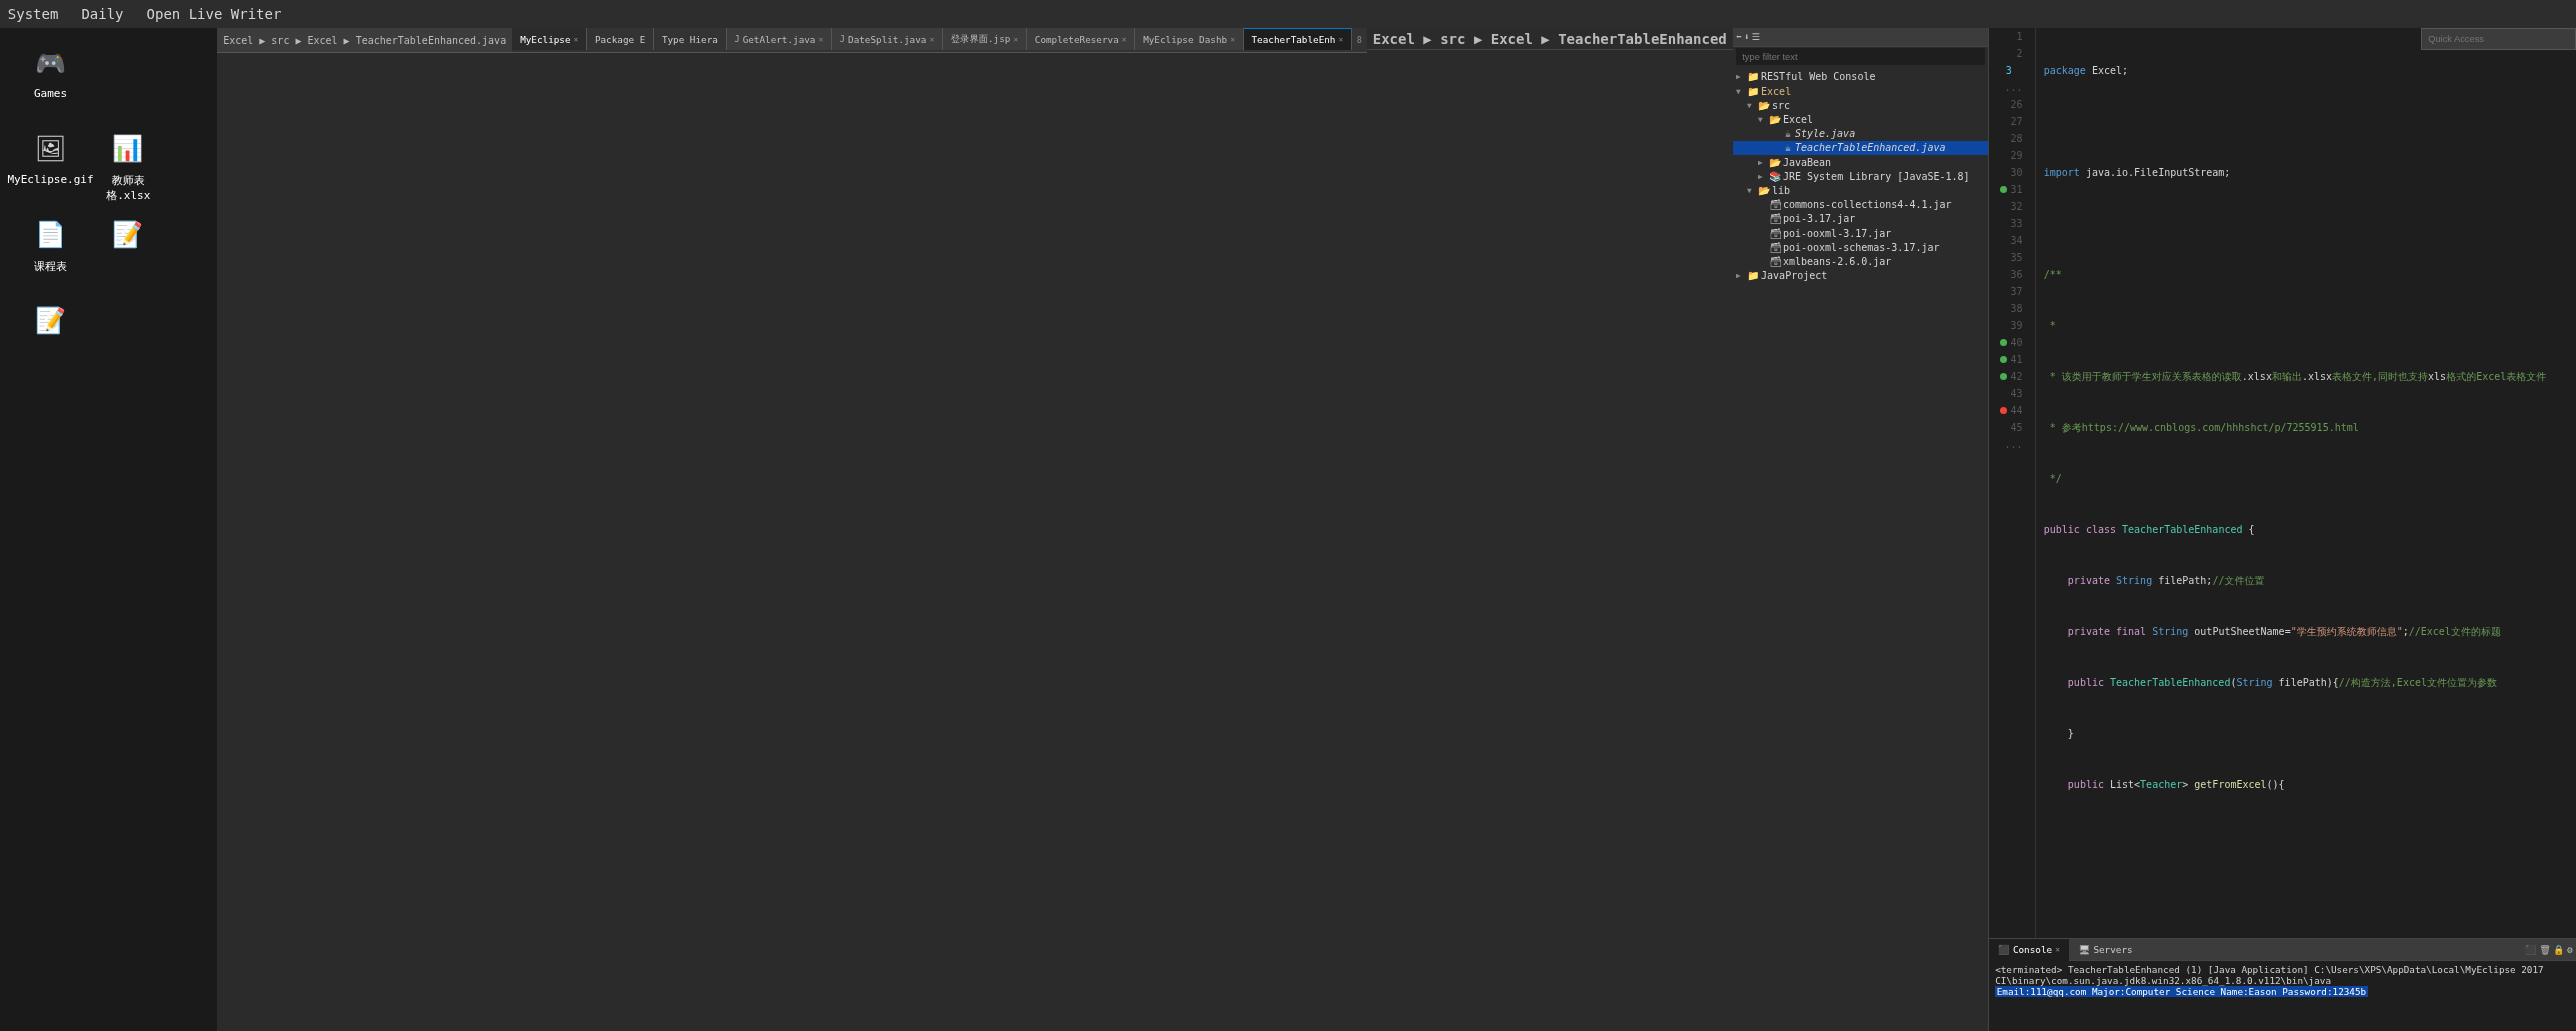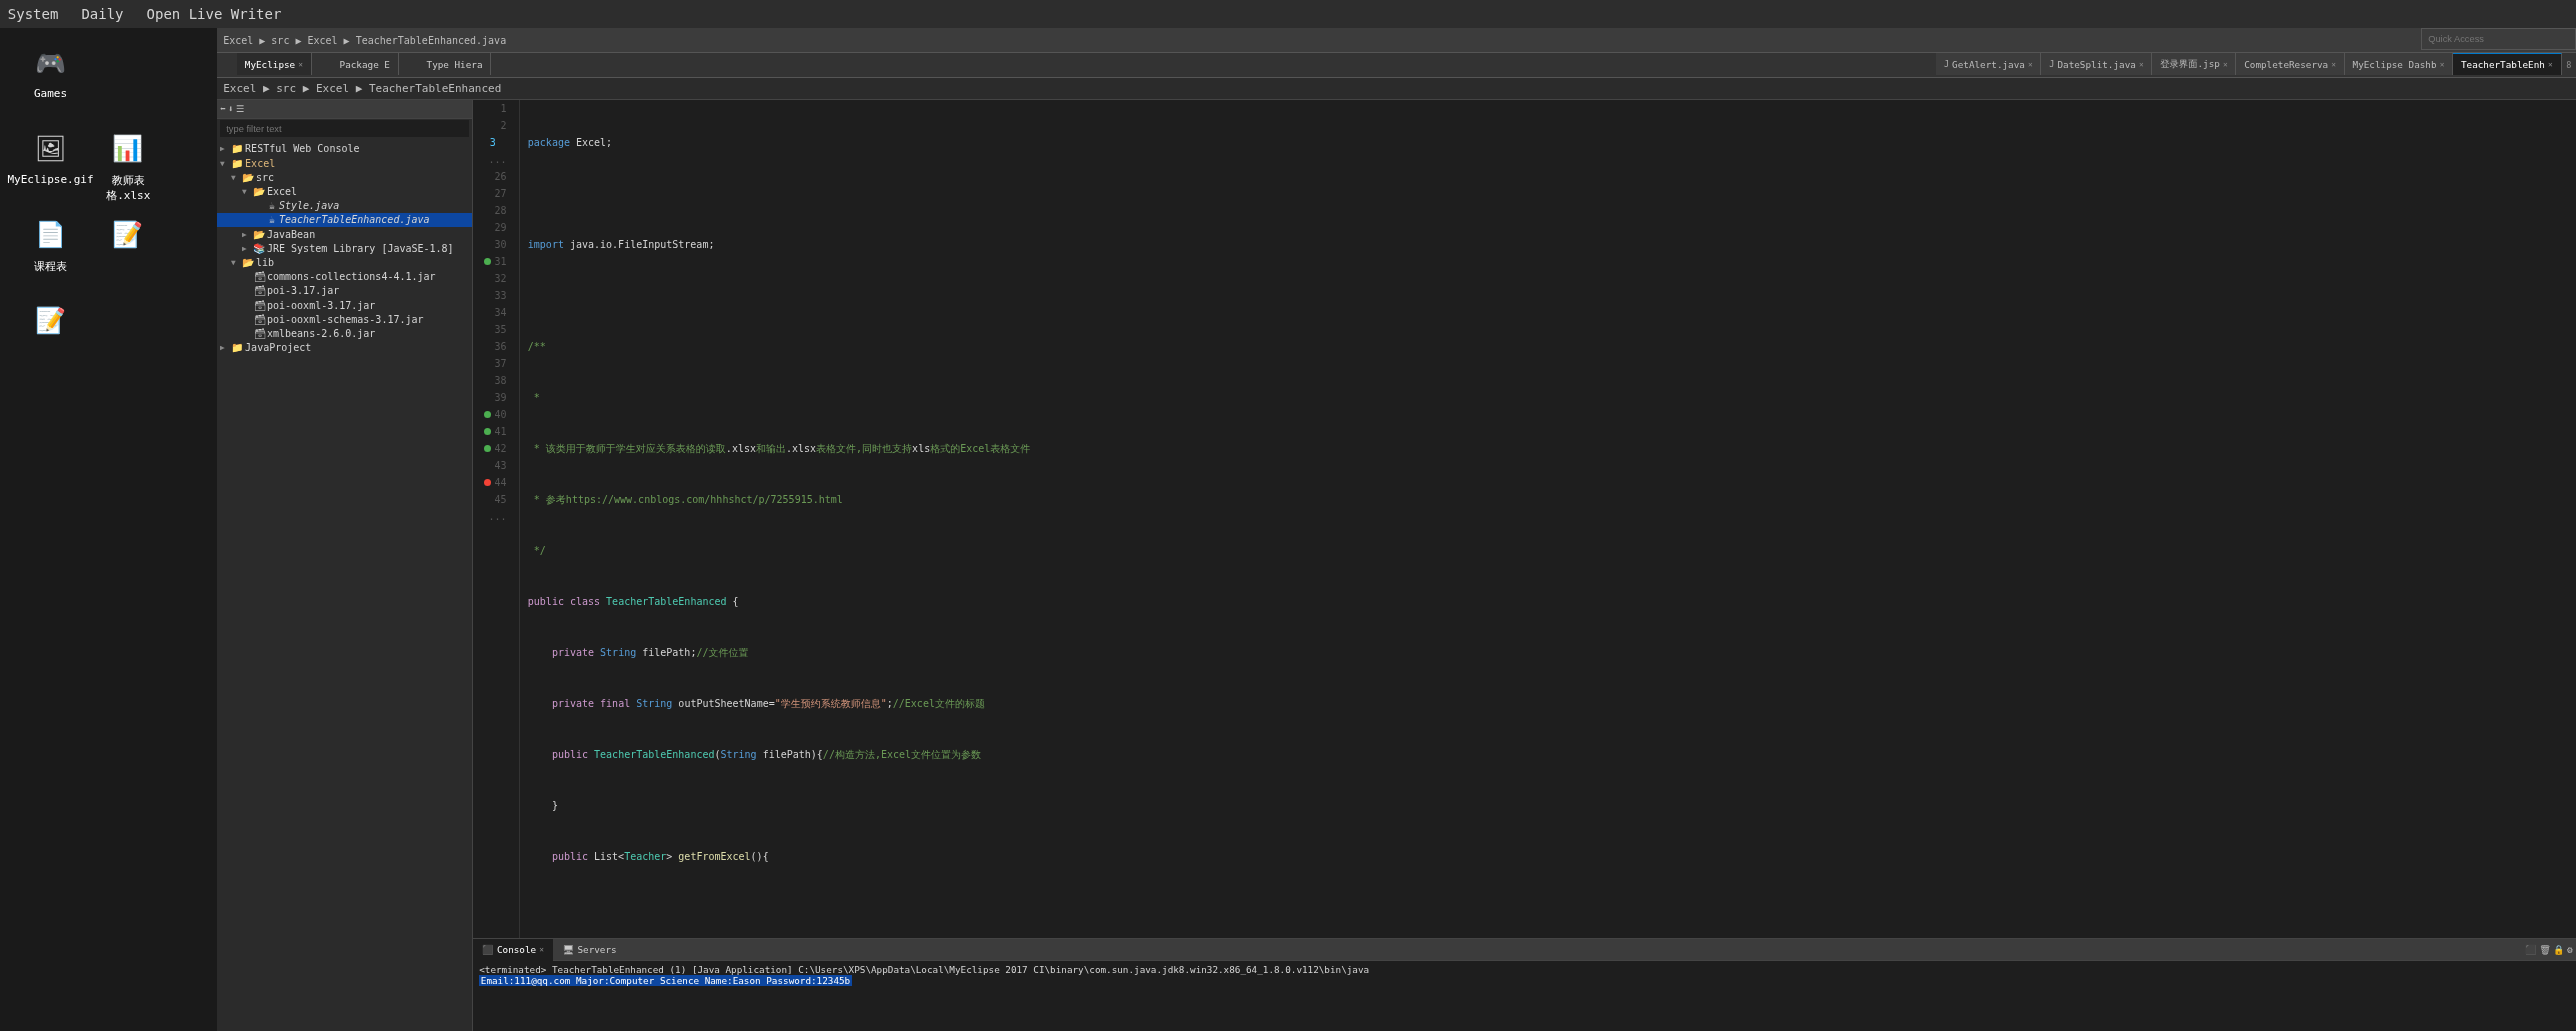--- a/index.html
+++ b/index.html
@@ -68,21 +68,21 @@
     }
 
     
     .ide-container {
       position: absolute;
       left: 217px;
       top: 28px;
       right: 0;
       bottom: 0;
       display: flex;
-      flex-direction: column;
+      flex-direction: row;
       background: #2b2b2b;
     }
 
     
     .ide-toolbar {
       height: 25px;
       background: #3c3c3c;
       display: flex;
       align-items: center;
       padding: 0 6.2px;
@@ -129,21 +129,20 @@
     }
     .panel-tab {
       padding: 0 7.8px;
       height: 22px;
       display: flex;
       align-items: center;
       font-size: 9.3px;
       color: #ccc;
       cursor: pointer;
       border-right: 0.8px solid #555;
-      margin-left: 20px;
     }
     .panel-tab.active {
       background: #2b2b2b;
       color: #fff;
     }
 
     .panel-toolbar {
       height: 18.6px;
       background: #3c3c3c;
       display: flex;
@@ -329,23 +328,24 @@
     ::-webkit-scrollbar-track { background: #2b2b2b; }
     ::-webkit-scrollbar-thumb { background: #555; }
 
     .second-tab-bar {
       height: 22px;
       background: #2b2b2b;
       display: flex;
       align-items: center;
       padding: 0 6.2px;
       border-bottom: 0.8px solid #444;
-      font-size: 11px;
+      font-size: 14px;
       color: #bbb;
       gap: 3.1px;
+      font-weight: bold;
     }
   </style>
 </head>
 <body>
 
 <div class="system-bar">
   <span>System</span>
   <span>Daily</span>
   <span>Open Live Writer</span>
 </div>

